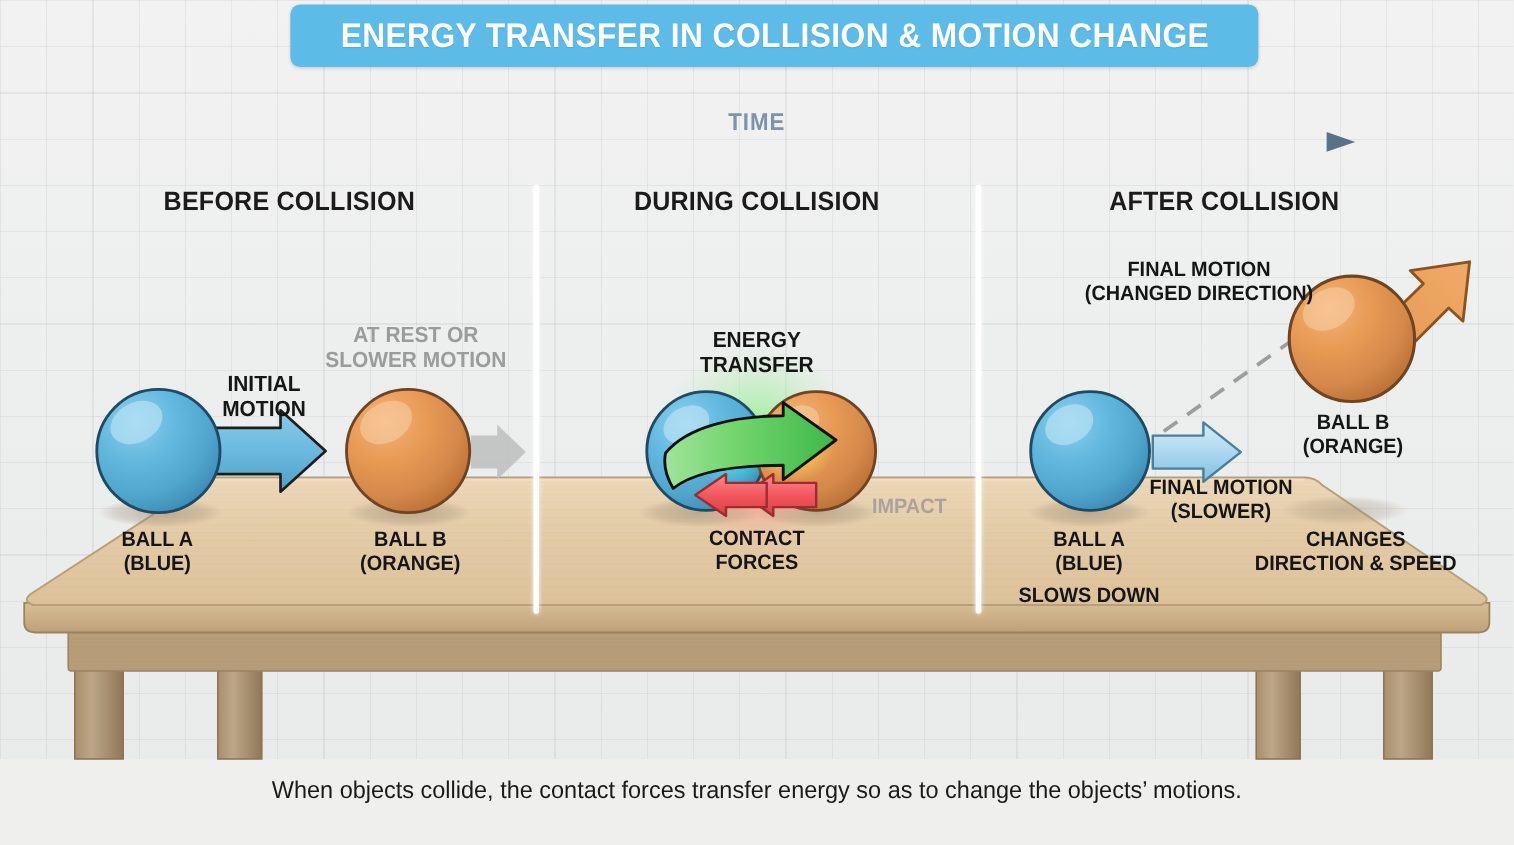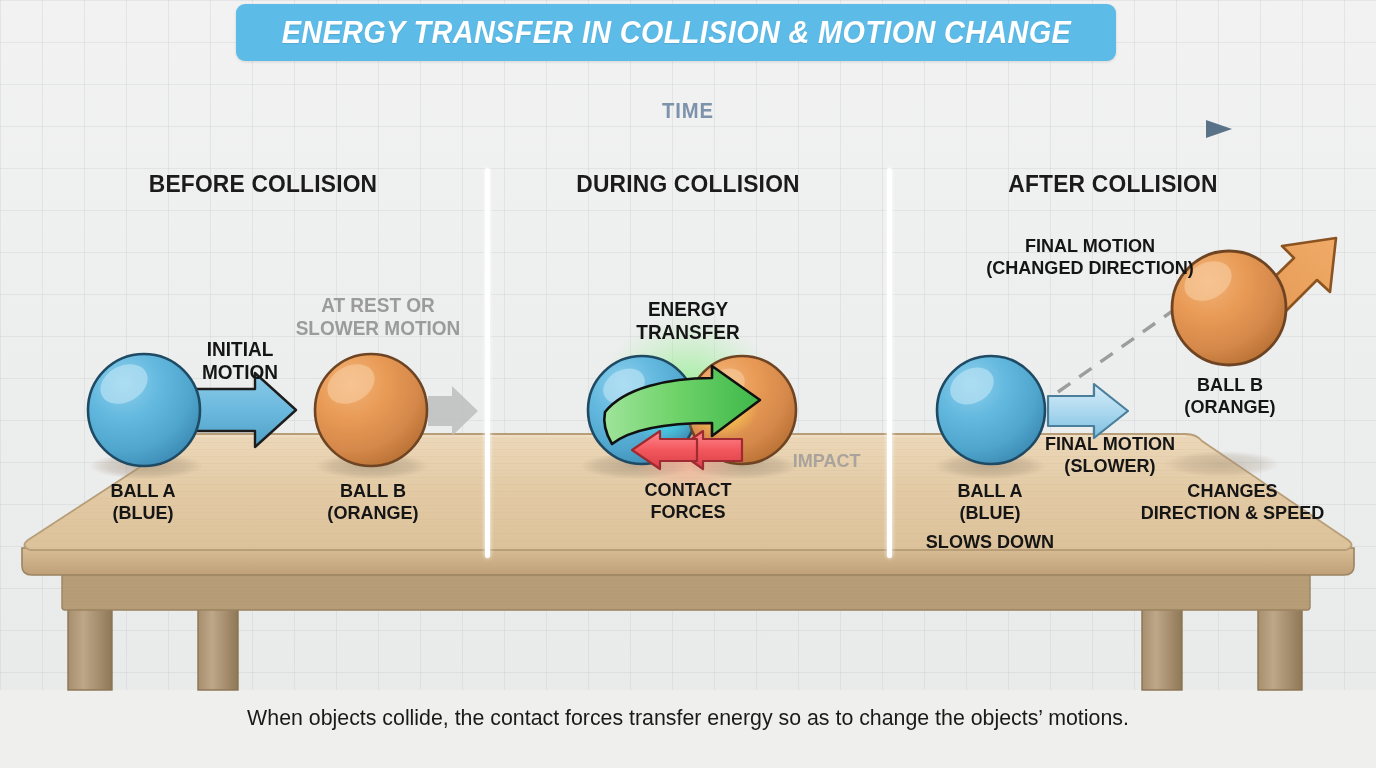--- a/index.html
+++ b/index.html
@@ -20,24 +20,24 @@
       repeating-linear-gradient(to bottom, rgba(160,165,172,.17) 0 1px, transparent 1px 42px),
       linear-gradient(180deg,#f2f2f2 0%, #eceded 60%, #e9eaea 100%);
   }
   .bottom-band{
     position:absolute; left:0; top:690px; width:1376px; height:78px;
     background:#efefee;
   }
 
   
   .title-bar{
-    position:absolute; left:236px; top:4px; width:880px; height:57px;
+    position:absolute; left:264px; top:4px; width:880px; height:57px;
     background:#5dbbe8; border-radius:9px;
     box-shadow:0 1px 3px rgba(0,0,0,.12);
-    display:flex; align-items:center; justify-content:center;font-style:italic;
+    display:flex; align-items:center; justify-content:center;
   }
   .title-text{
     color:#fff; font-size:31px; font-weight:bold; letter-spacing:.4px;
     transform:scaleX(.93); white-space:nowrap;
     text-shadow:0 1px 1px rgba(0,0,0,.10);
   }
 
   
   .time-label{
     position:absolute; top:98px; left:0; width:1376px; text-align:center;

